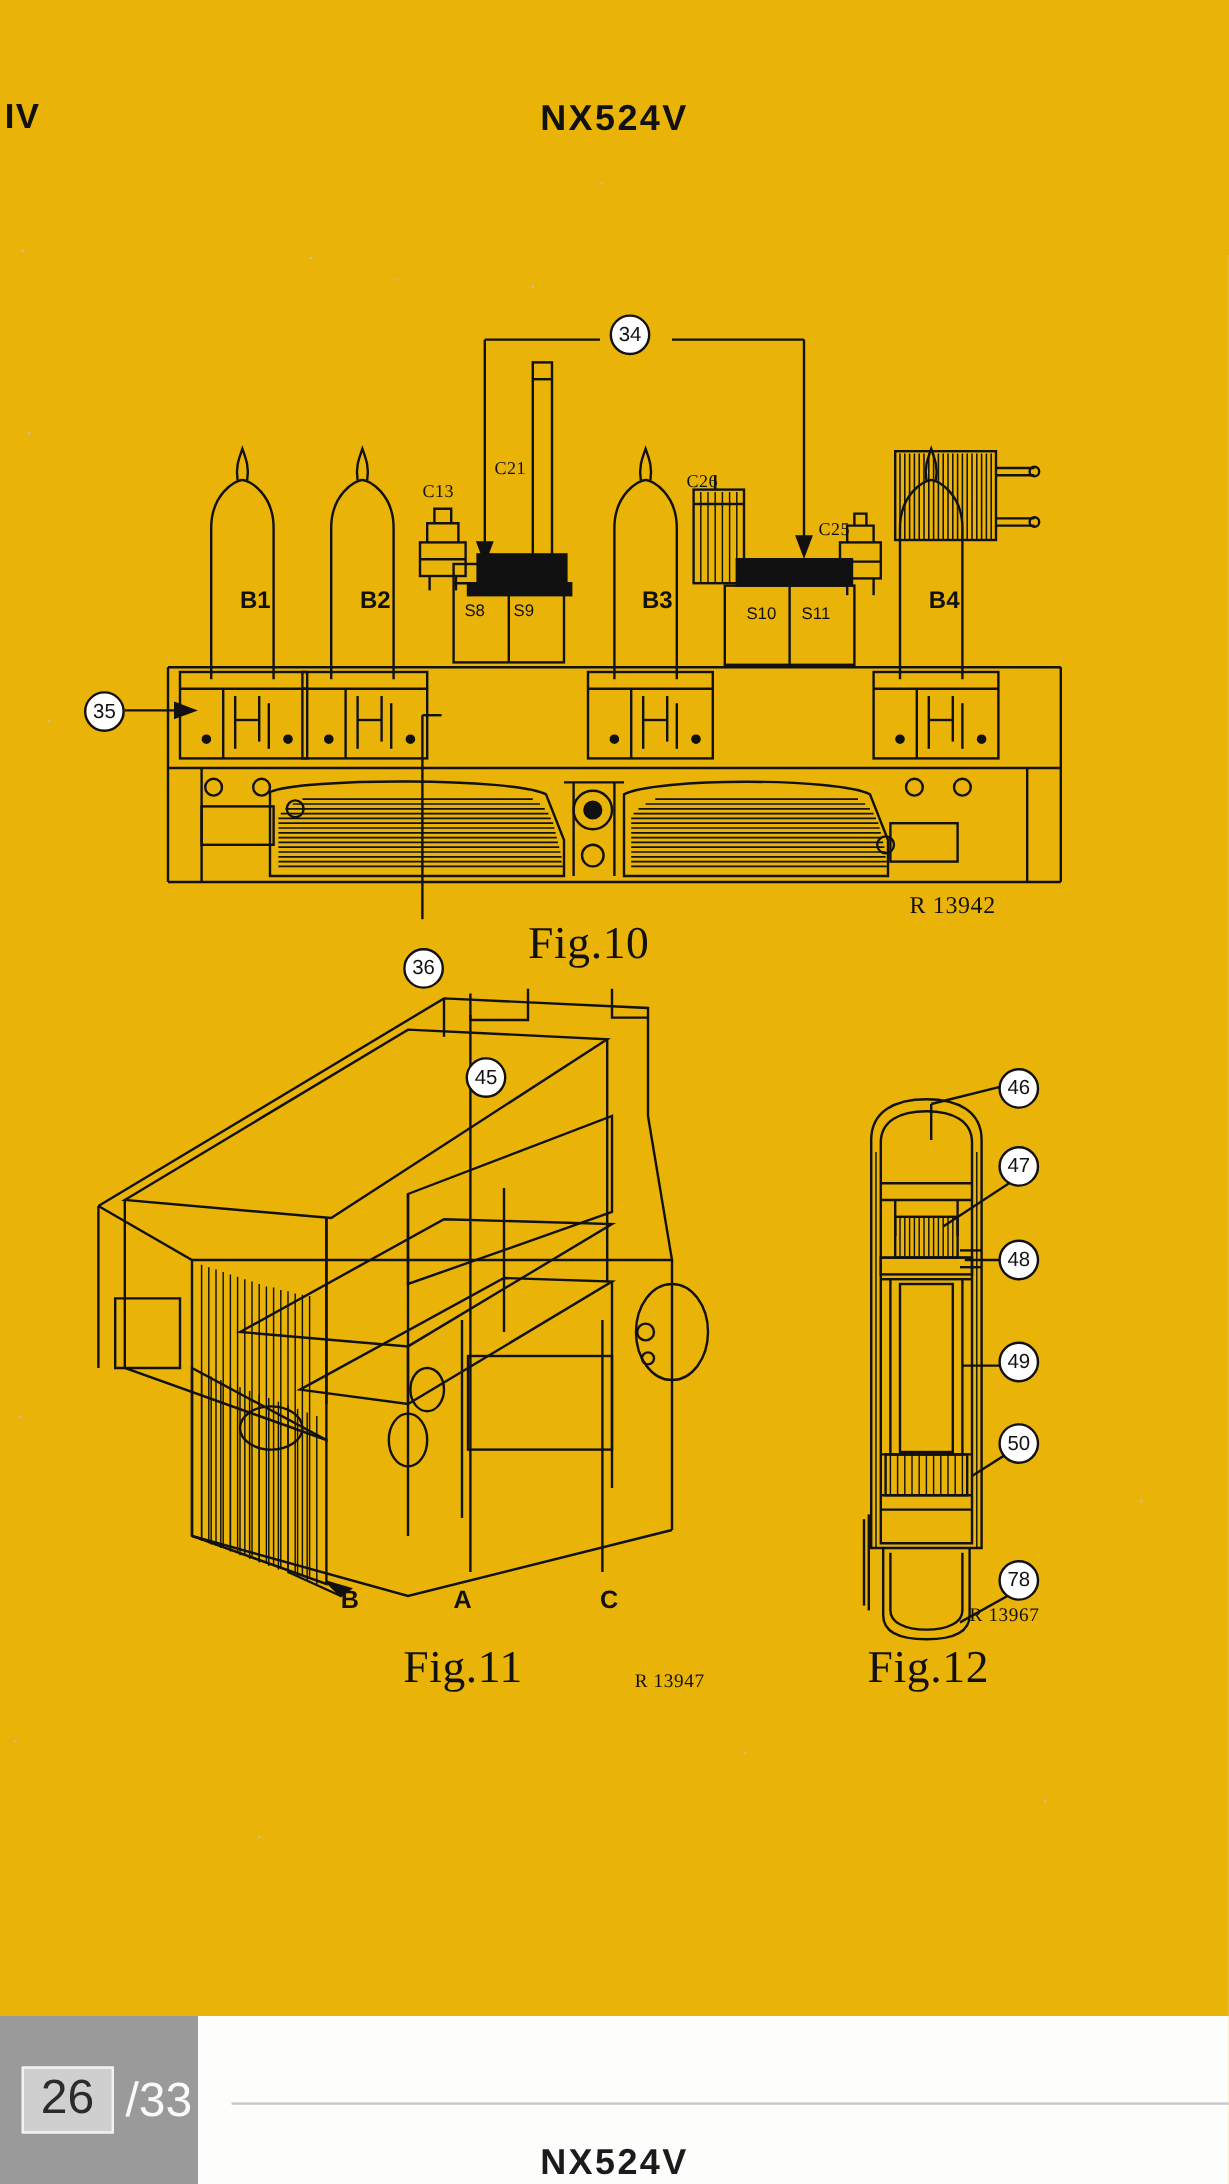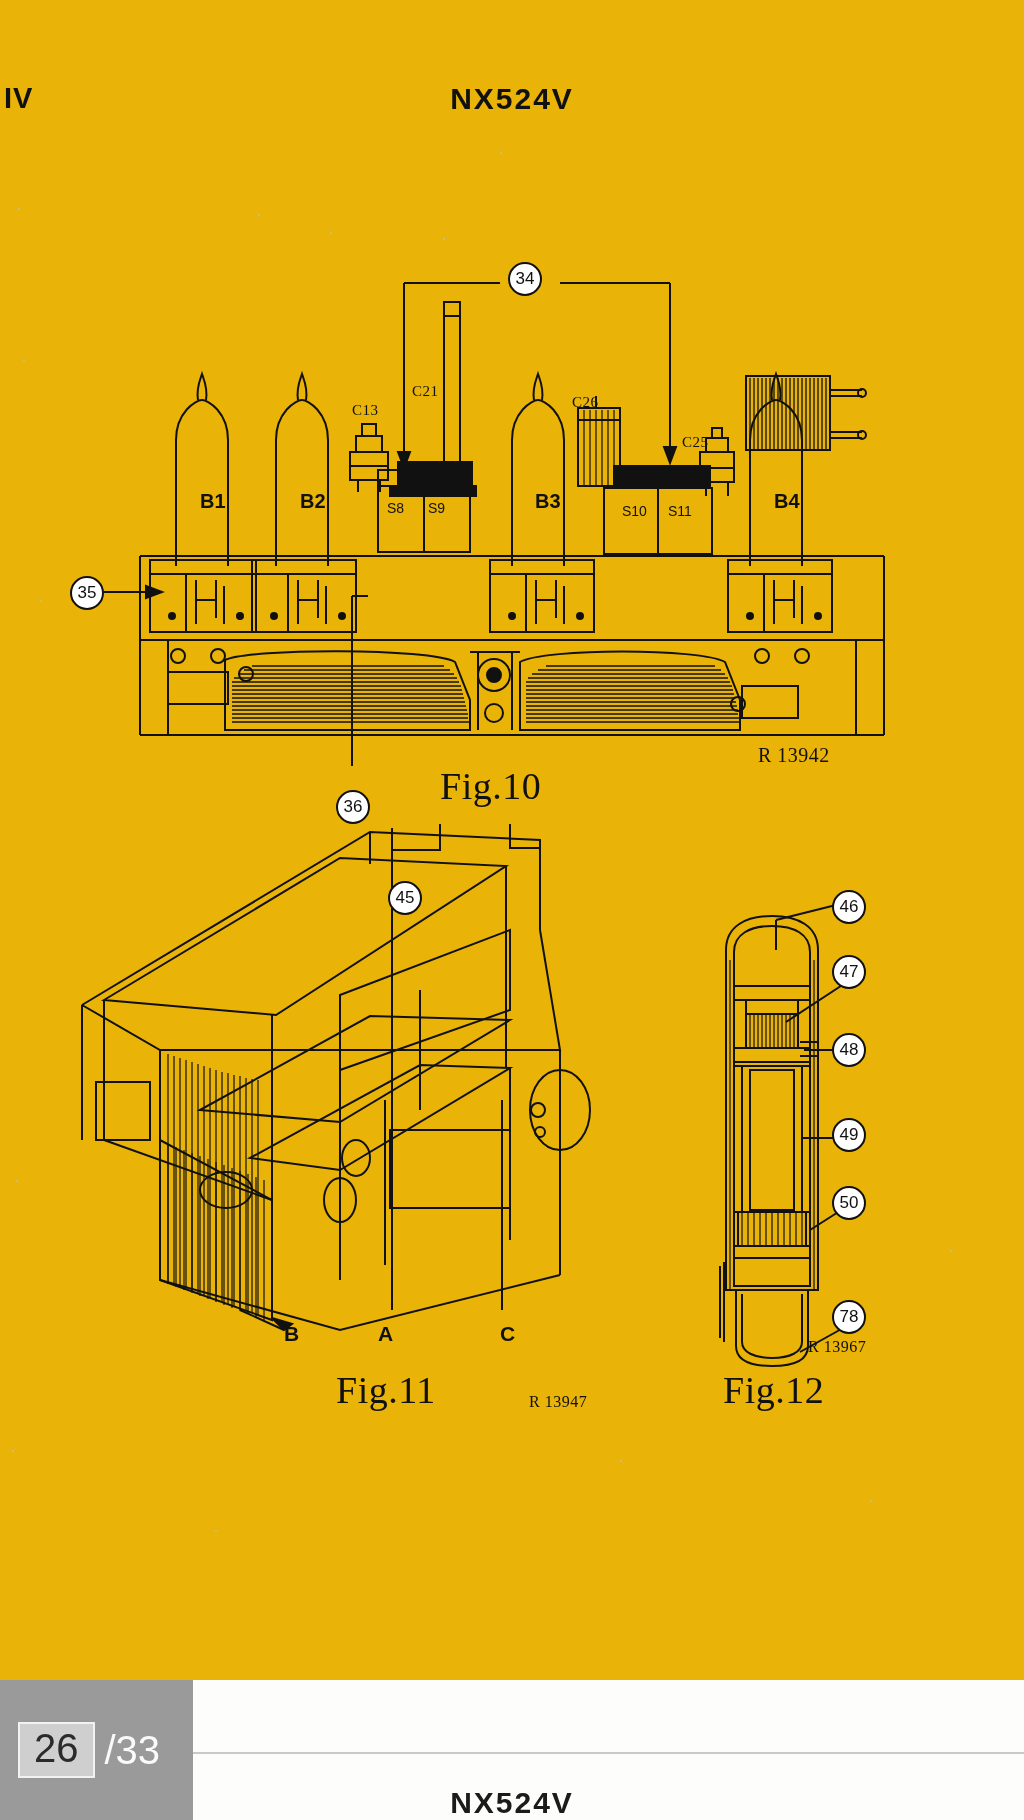--- a/index.html
+++ b/index.html
@@ -51,21 +51,21 @@
     position:absolute;font-size:21px;font-weight:700;font-family:"Liberation Sans", sans-serif;
   }
   svg{position:absolute;left:0;top:0;}
 
   
   .viewerbar{
     position:absolute;left:0;bottom:0;width:1024px;height:140px;
     background:#fdfdfb;
   }
   .pagebox{
-    position:absolute;left:0;bottom:0;width:193px;height:140px;
+    position:absolute;left:0;bottom:0;width:165px;height:140px;
     background:#9a9a9a;display:flex;align-items:center;
   }
   .pagenum{
     margin-left:18px;border:2px solid #f2f2f2;background:#cfcfcf;
     color:#2b2b2b;font-size:40px;padding:2px 14px 5px 14px;
     font-family:"Liberation Sans", sans-serif;
   }
   .pagetotal{
     color:#fafafa;font-size:40px;margin-left:10px;
     font-family:"Liberation Sans", sans-serif;

